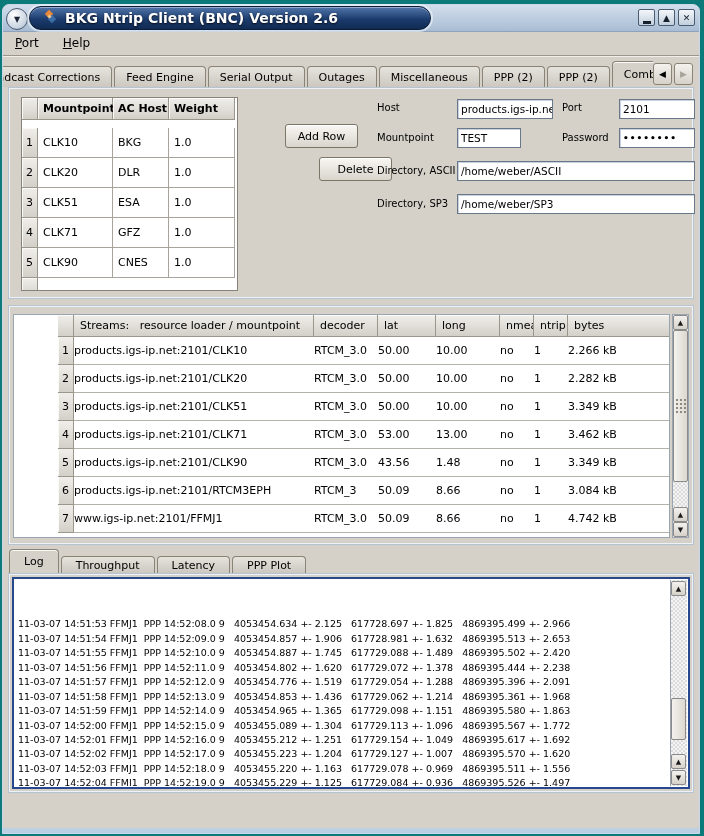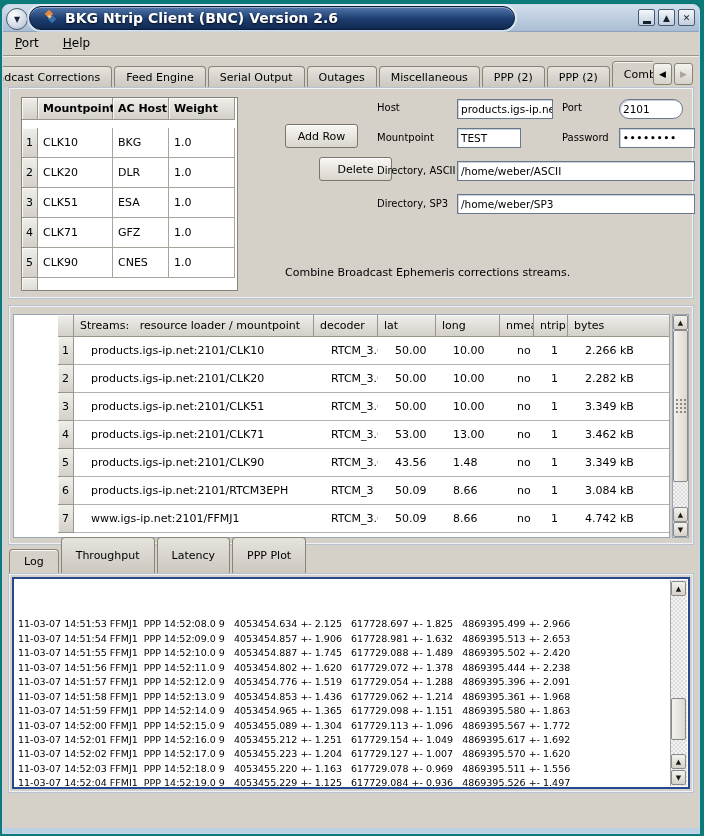--- a/index.html
+++ b/index.html
@@ -20,21 +20,21 @@
     background:linear-gradient(#d2deeb,#a8bdd4);
     border-bottom:1px solid #8fa4bc;border-radius:6px 6px 0 0;
   }
   .menu-circle{
     position:absolute;left:3px;top:3px;width:20px;height:20px;border-radius:50%;
     background:radial-gradient(circle at 35% 30%,#ffffff,#c7d2e0 70%,#9fb0c4);
     border:1px solid #49596e;display:flex;align-items:center;justify-content:center;
     font-size:8px;color:#1a2636;
   }
   .title-pill{
-    position:absolute;left:26px;top:1px;width:486px;height:24px;border-radius:13px;
+    position:absolute;left:26px;top:1px;width:402px;height:24px;border-radius:13px;
     background:linear-gradient(#5277ab 0%,#1c3c6e 55%,#102a52 100%);
     border:1px solid #0a1c38;
     box-shadow:0 0 0 2px rgba(235,242,250,.65), inset 0 1px 0 rgba(255,255,255,.4);
     display:flex;align-items:center;gap:7px;padding-left:12px;box-sizing:border-box;
   }
   .title-text{
     color:#ffffff;font-weight:bold;font-size:14px;
     text-shadow:0 1px 2px rgba(0,0,0,.8);white-space:nowrap;
   }
   .tb-buttons{position:absolute;right:4px;top:4px;display:flex;gap:3px;}
@@ -142,21 +142,21 @@
   }
   .snum{
     background:linear-gradient(#f0eeea,#d3d0c9);
     border-right:1px solid #9a968c;border-bottom:1px solid #9a968c;
     box-shadow:inset 1px 0 0 #fbfaf7;
     height:28px;box-sizing:border-box;display:flex;align-items:center;justify-content:center;
     font-size:11px;
   }
   .scell{
     background:#fff;border-bottom:1px solid #b4b1aa;height:28px;box-sizing:border-box;
-    display:flex;align-items:center;padding-left:17px;font-size:11px;white-space:nowrap;overflow:hidden;
+    display:flex;align-items:center;padding-left:0;font-size:11px;white-space:nowrap;overflow:hidden;
   }
   
   .sb{
     position:absolute;width:17px;box-sizing:border-box;
     border:1px solid #9aa5b2;
     background-color:#f4f4f4;
     background-image:linear-gradient(45deg,#dcdcdc 25%,transparent 25%,transparent 75%,#dcdcdc 75%),
                      linear-gradient(45deg,#dcdcdc 25%,transparent 25%,transparent 75%,#dcdcdc 75%);
     background-size:4px 4px;background-position:0 0,2px 2px;
   }
@@ -173,21 +173,21 @@
     display:flex;align-items:center;justify-content:center;
   }
   .grip{
     width:11px;height:16px;
     background-image:radial-gradient(circle,#8d897f 1px,transparent 1.2px);
     background-size:4px 4px;
   }
   
   .logtabs{position:absolute;left:6px;top:544px;height:24px;display:flex;align-items:flex-end;z-index:3;}
   .ltab{
-    height:36px;padding:0 14px;margin-right:2px;box-sizing:border-box;
+    height:17px;padding:0 14px;margin-right:2px;box-sizing:border-box;
     background:linear-gradient(#e6e3dd,#ccc8c0);
     border:1px solid #8a8476;border-bottom:none;border-radius:4px 4px 0 0;
     display:flex;align-items:center;font-size:11px;white-space:nowrap;
   }
   .ltab.active{height:24px;background:#d5d1c9;box-shadow:inset 0 1px 0 #fbfaf8;}
   
   .log-box{position:absolute;left:3px;right:3px;top:3px;bottom:3px;
     border:2px solid #27478f;background:#fff;box-sizing:border-box;}
   .log-lines{
     position:absolute;left:4px;right:21px;top:-5px;bottom:1px;overflow:hidden;
@@ -295,34 +295,33 @@
       <div class="numcell stub"></div>
       <div class="ccell stub" style="grid-column:2 / 5;border-right:none;"></div>
     </div>
 
     <div class="bev-btn" style="left:276px;top:36px;">Add Row</div>
     <div class="bev-btn" style="left:276px;top:69px;margin-left:34px;">Delete</div>
 
     <span class="flabel" style="left:368px;top:14px;">Host</span>
     <div class="ffield" style="left:448px;top:11px;width:96px;">products.igs-ip.net</div>
     <span class="flabel" style="left:553px;top:14px;">Port</span>
-    <div class="ffield" style="left:610px;top:11px;width:64px;border-radius:10px;">2101</div>
+    <div class="ffield" style="left:610px;top:11px;width:76px;">2101</div>
 
     <span class="flabel" style="left:368px;top:44px;">Mountpoint</span>
     <div class="ffield" style="left:448px;top:40px;width:64px;">TEST</div>
     <span class="flabel" style="left:553px;top:44px;">Password</span>
     <div class="ffield pw" style="left:610px;top:40px;width:76px;">••••••••</div>
 
     <span class="flabel" style="left:368px;top:77px;">Directory, ASCII</span>
     <div class="ffield" style="left:448px;top:73px;width:238px;">/home/weber/ASCII</div>
 
     <span class="flabel" style="left:368px;top:110px;">Directory, SP3</span>
     <div class="ffield" style="left:448px;top:106px;width:238px;">/home/weber/SP3</div>
 
-    <span class="note">Combine Broadcast Ephemeris corrections streams.</span>
   </div>
 
   <div class="frame frame-streams">
     <div class="streams-box">
       <div class="streams-table">
         <div class="shcell" style="padding-left:0;"></div>
         <div class="shcell">Streams:   resource loader / mountpoint</div>
         <div class="shcell">decoder</div>
         <div class="shcell">lat</div>
         <div class="shcell">long</div>

